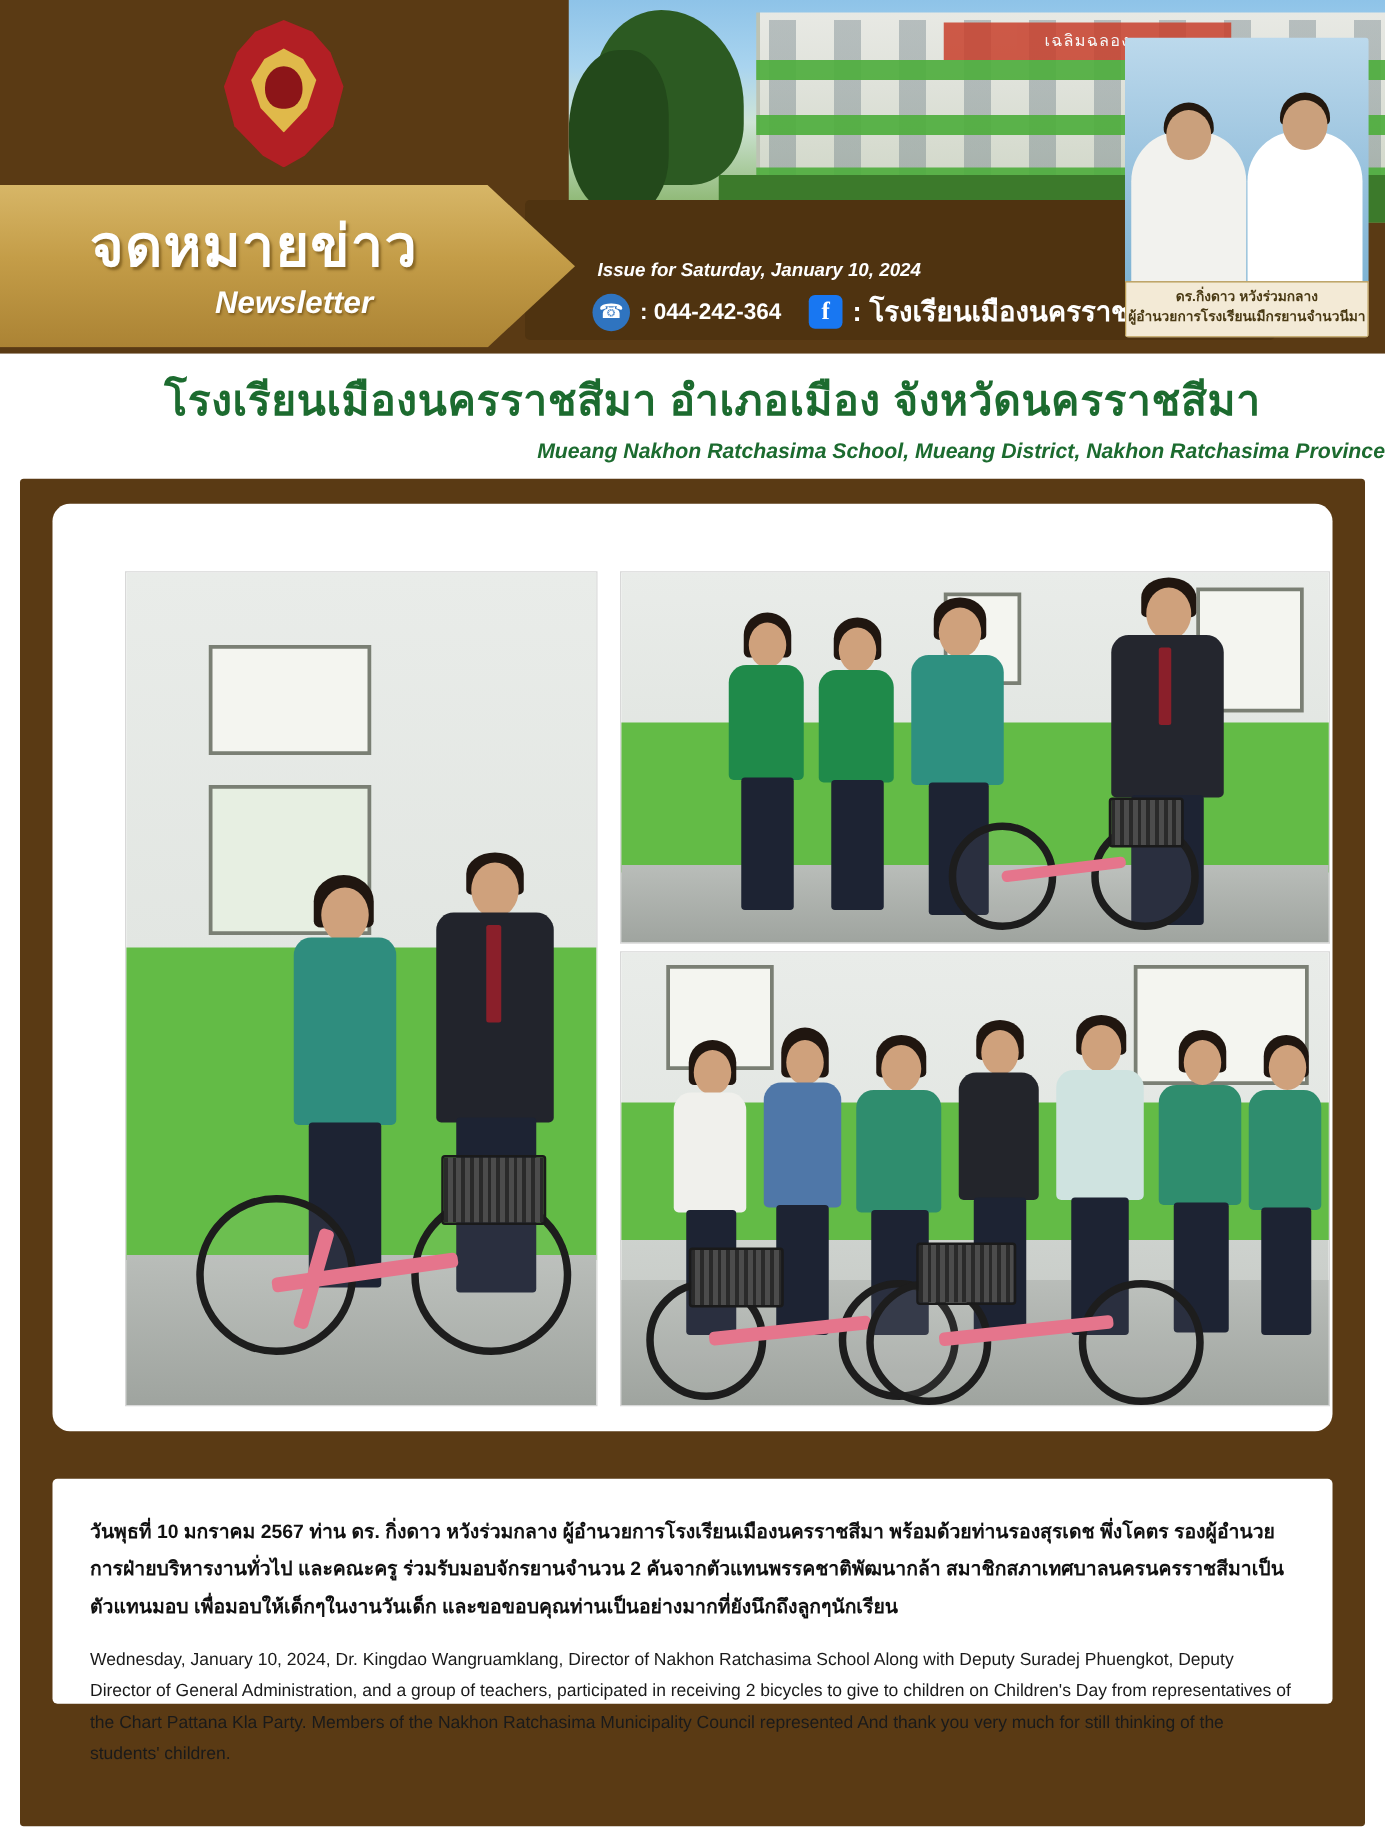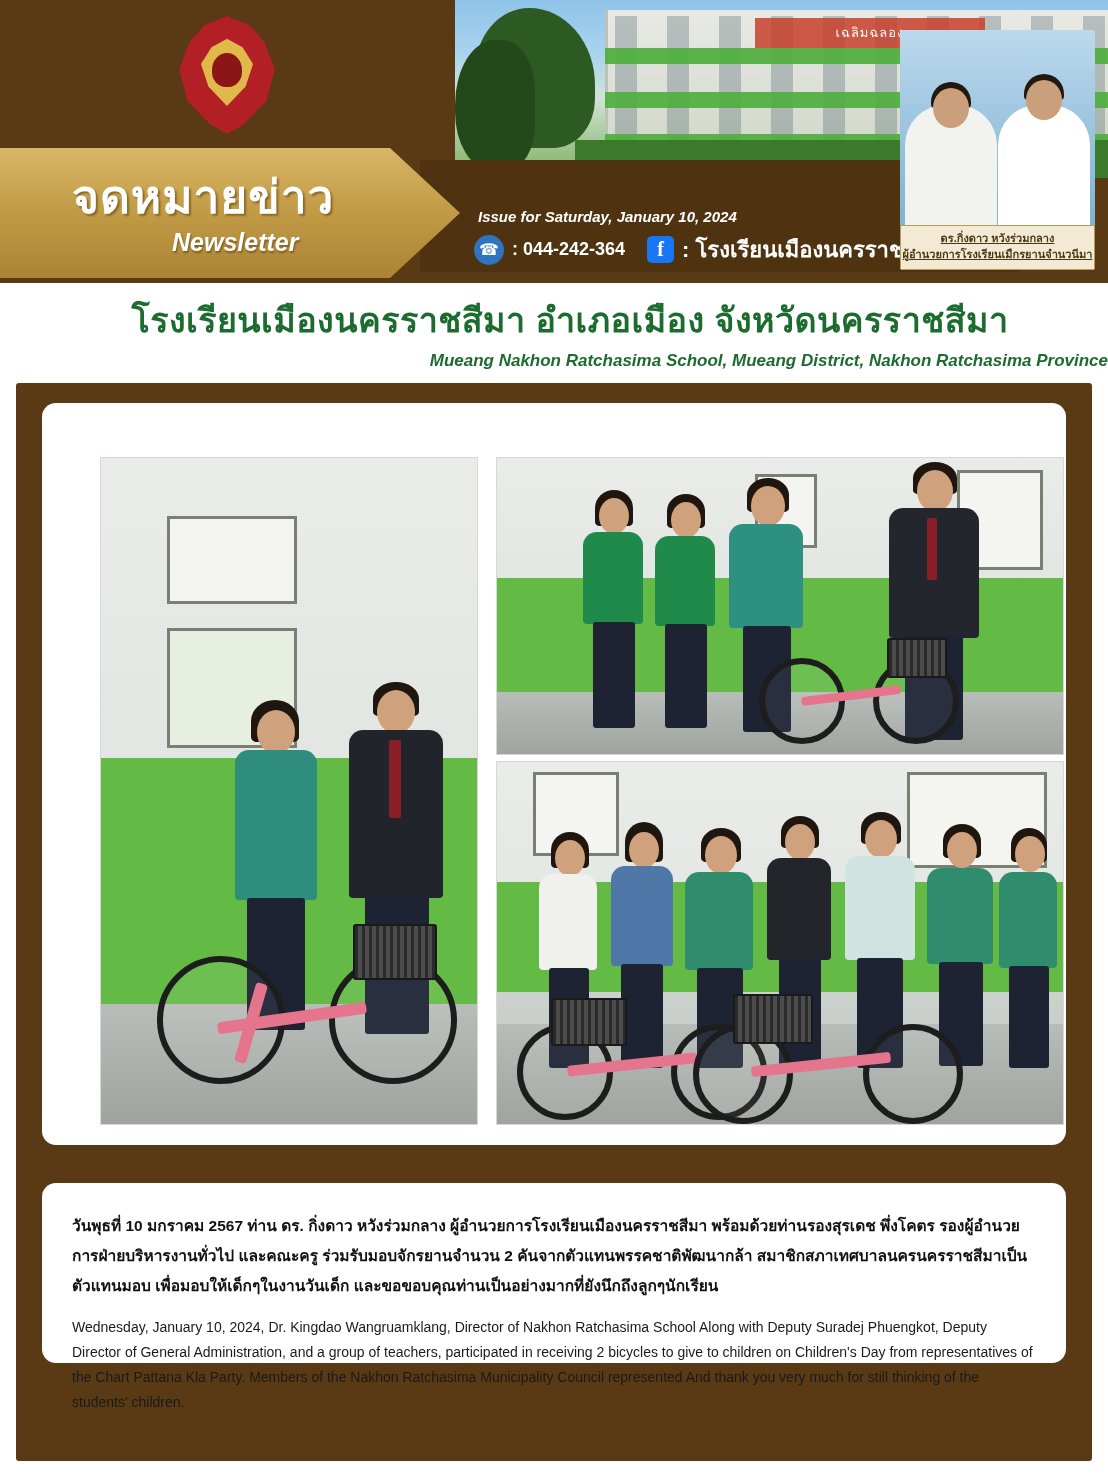--- a/index.html
+++ b/index.html
@@ -292,21 +292,20 @@
     background: #f3ead6;
     border: 1px solid #b89b54;
     text-align: center;
     padding-top: 4px;
   }
   .dc-caption div {
     font-size: 11px;
     color: #4a3a14;
     line-height: 16px;
     font-weight: bold;
-    text-decoration: underline;
   }
 
   
   .title-area {
     position: absolute;
     left: 0; top: 283px;
     width: 1108px; height: 94px;
     background: #ffffff;
     text-align: center;
   }
@@ -340,21 +339,21 @@
     left: 26px; top: 20px;
     width: 1024px; height: 742px;
     background: #ffffff;
     border-radius: 14px;
   }
   .text-panel {
     position: absolute;
     left: 26px; top: 800px;
     width: 1024px; height: 180px;
     background: #ffffff;
-    border-radius: 14px;
+    border-radius: 4px;
     padding: 28px 30px 0 30px;
   }
 
   
   .collage { position: absolute; left: 34px; top: 54px; width: 968px; height: 670px; }
   .ph {
     position: absolute;
     overflow: hidden;
     border: 1px solid #d8d8d8;
   }

